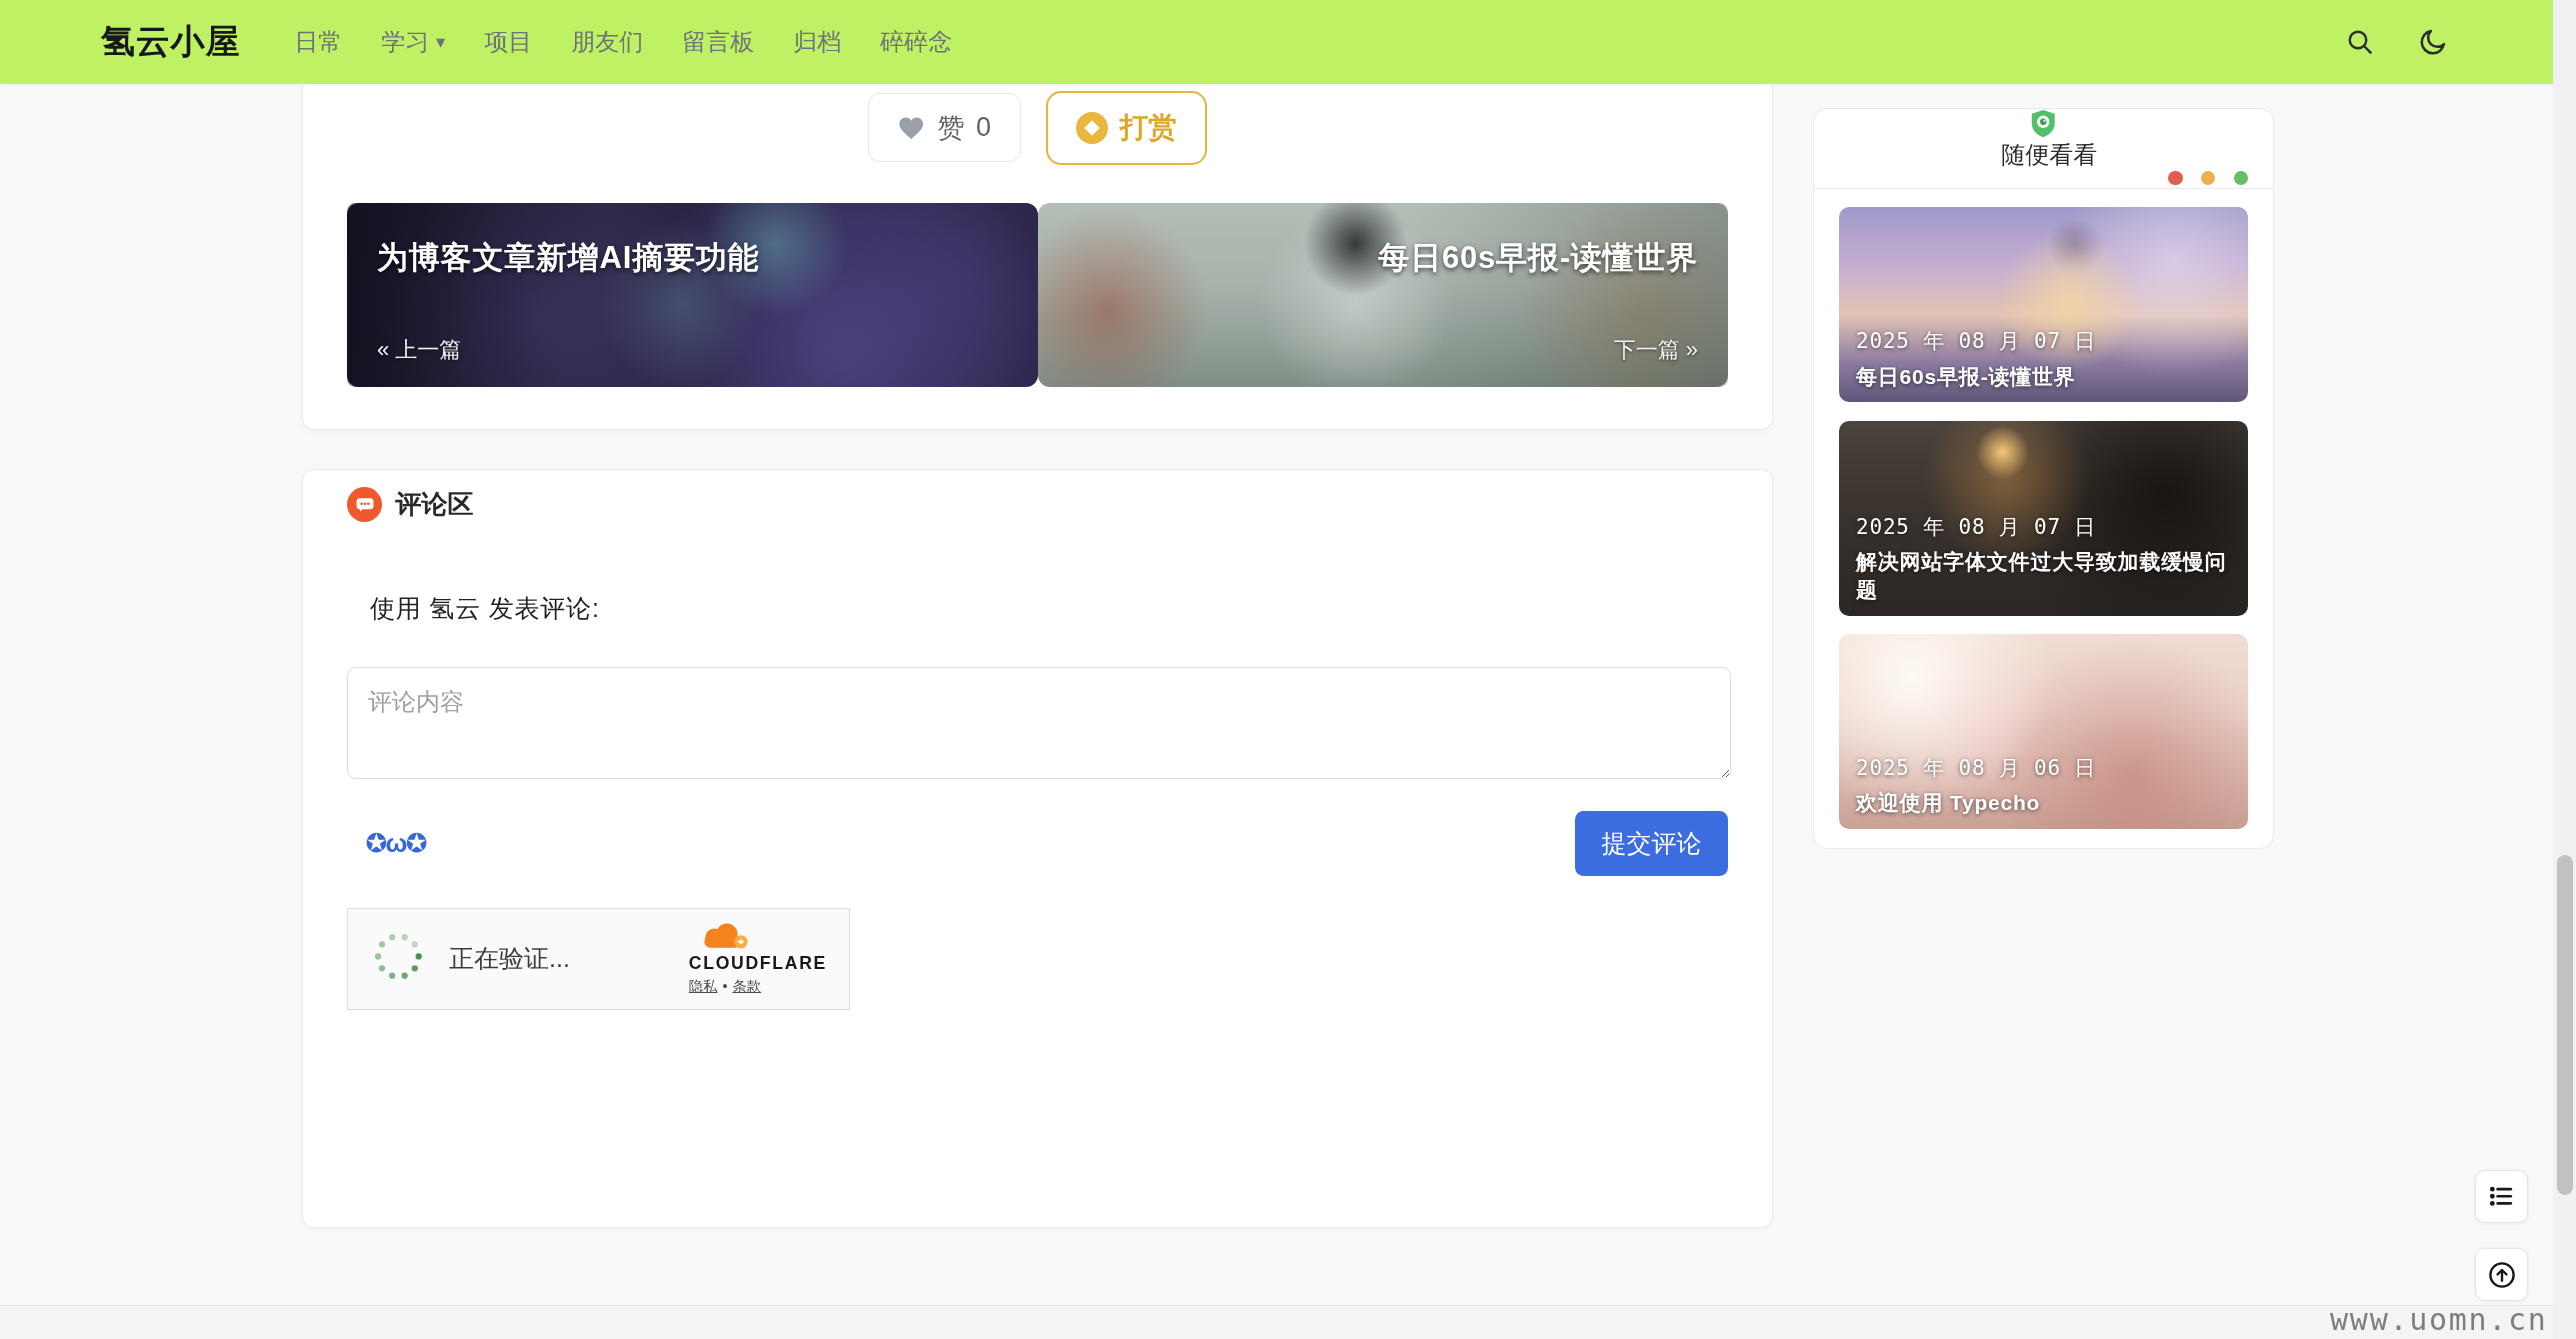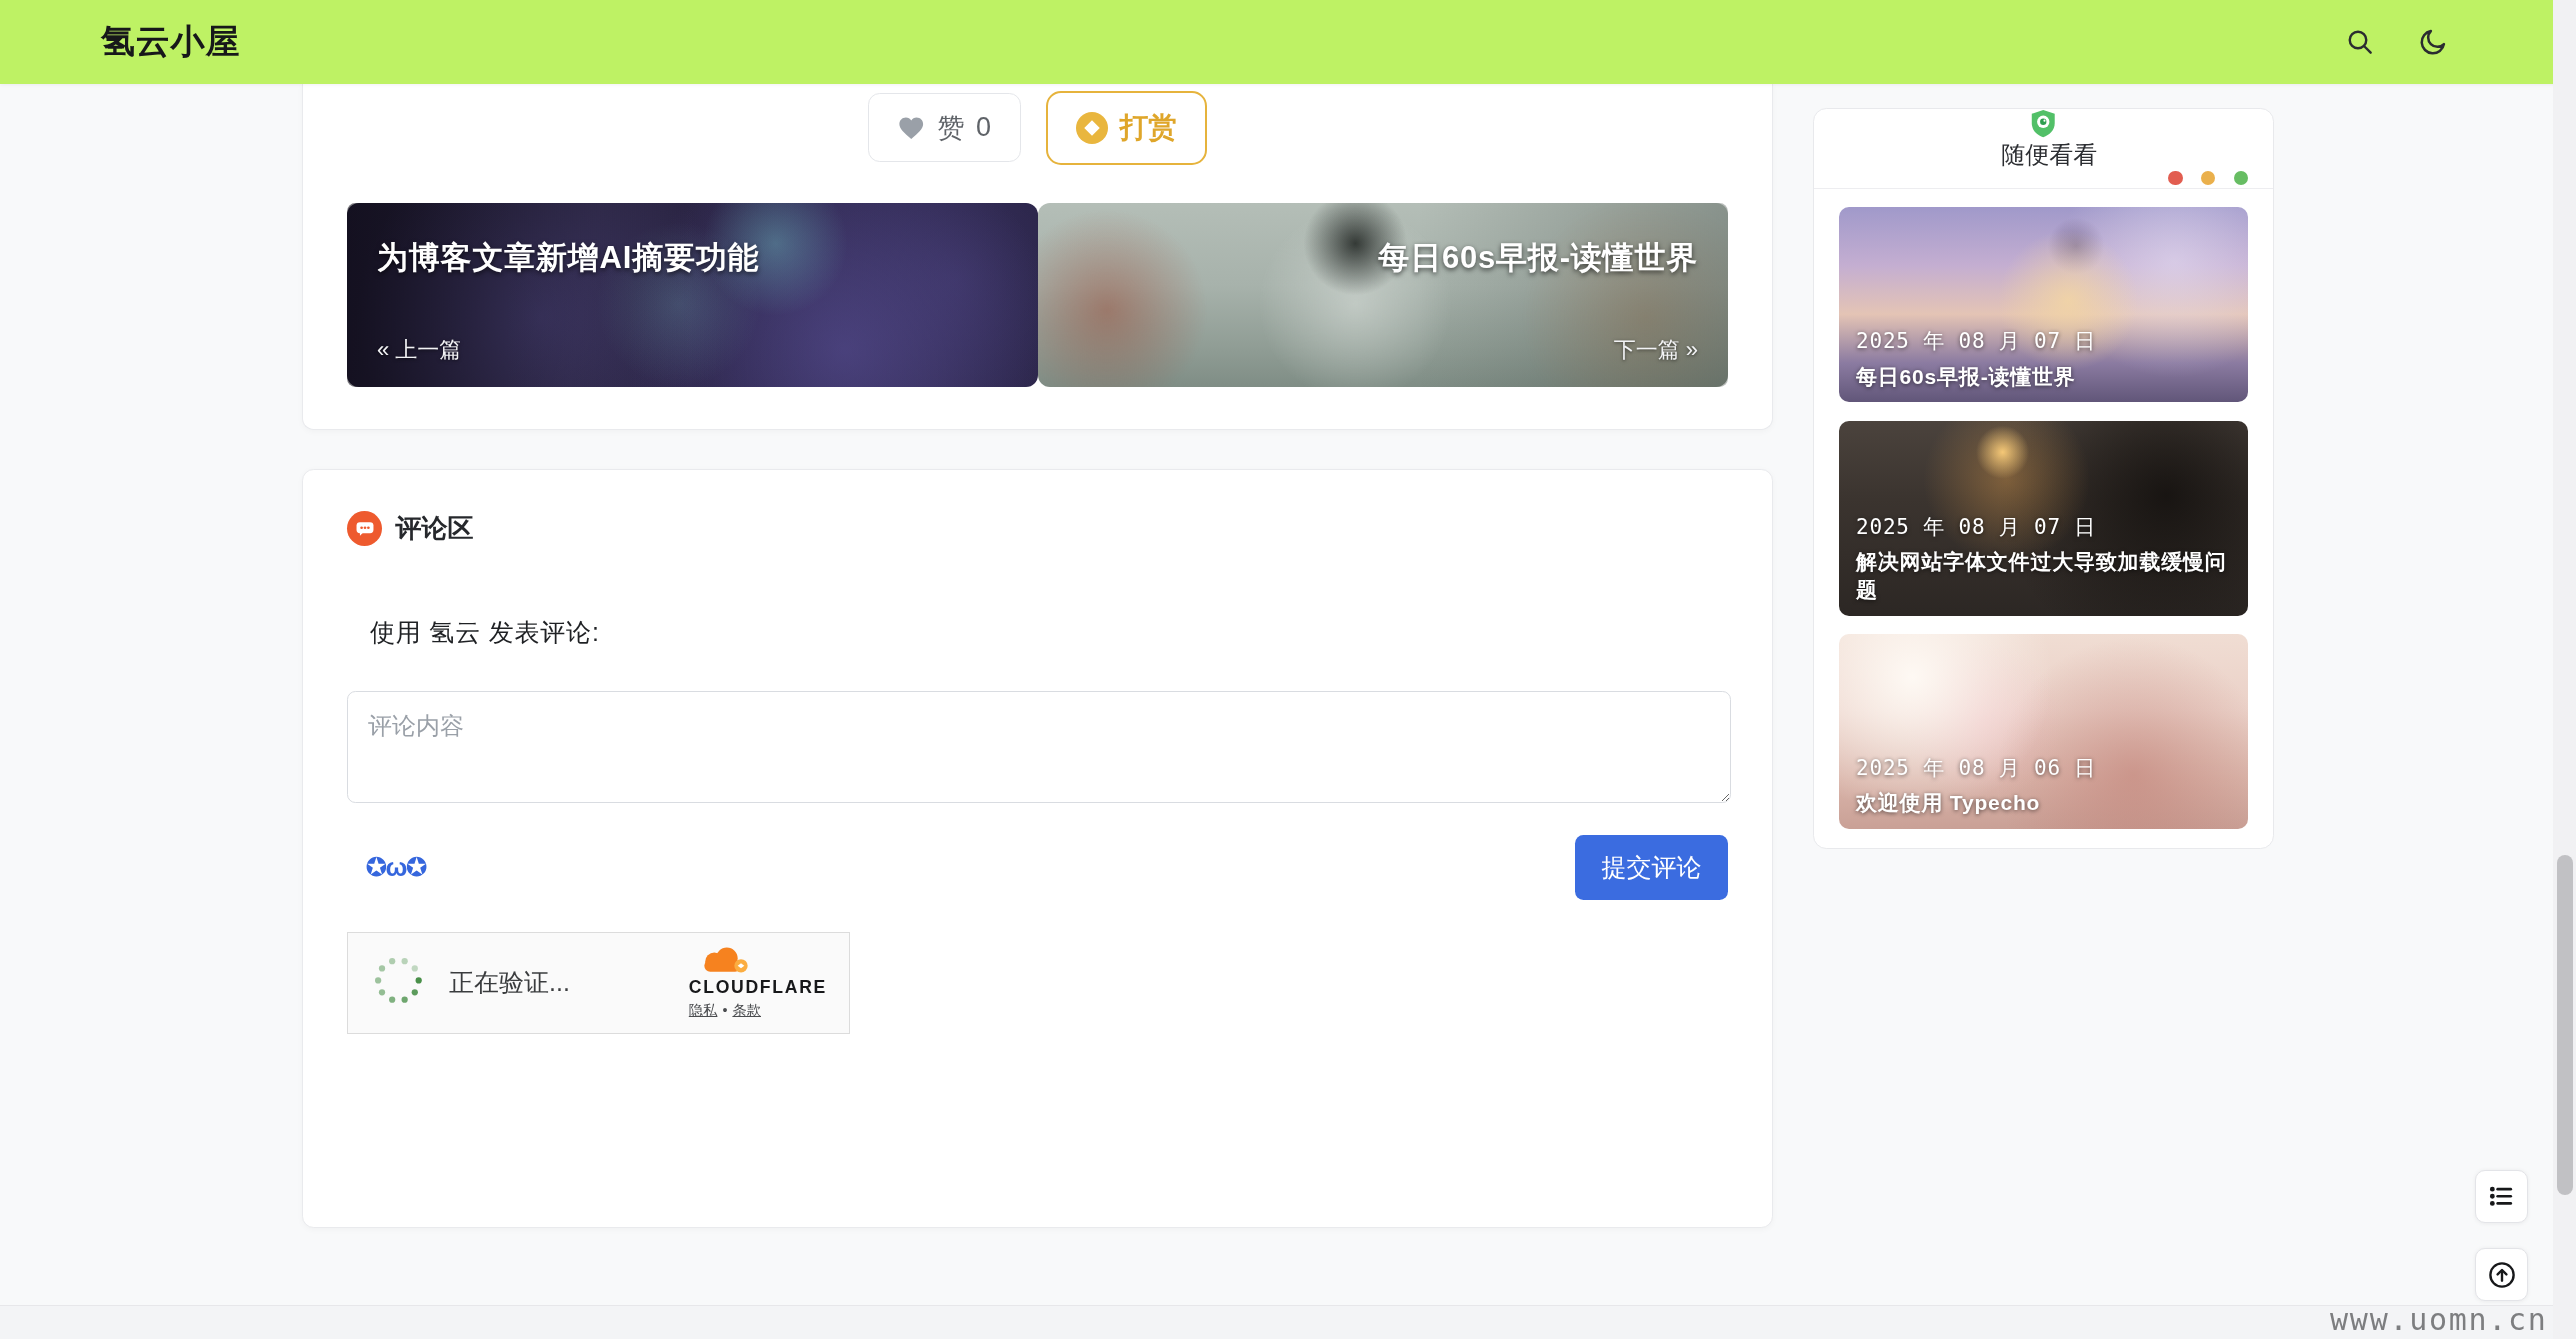--- a/index.html
+++ b/index.html
@@ -82,21 +82,21 @@
     text-shadow:0 1.7px 5px rgba(0,0,0,.65); z-index:2; letter-spacing:0.8px;
   }
   .post-nav-link {
     position:absolute; bottom:22px; font-size:22px; color:#f2f3f5;
     text-shadow:0 0.8px 3.4px rgba(0,0,0,.6); z-index:2;
   }
   .pn-left .post-nav-title, .pn-left .post-nav-link { left:30px; }
   .pn-right .post-nav-title, .pn-right .post-nav-link { right:30px; text-align:right; }
 
   
-  .comment-card { margin-top:39px; height:759px; padding:41px 44px; position:relative; }
+  .comment-card { margin-top:39px; height:759px; padding:17px 44px; position:relative; }
   .comment-header { display:flex; align-items:center; gap:13.4px; }
   .bubble-icon { width:35px; height:35px; border-radius:50%; background:#ee5a2e; display:flex; align-items:center; justify-content:center; }
   .comment-title { font-size:26px; font-weight:bold; color:#26282c; }
   .login-hint { margin-top:70px; margin-left:23px; font-size:25px; color:#1f2124; letter-spacing:0.8px; }
   .comment-textarea {
     margin-top:42px; width:1384px; height:112px; resize:both;
     border:0.8px solid #d9dce1; border-radius:8.4px; background:#fff;
     padding:18.4px 20px; font-size:24px; color:#404040; outline:none;
     font-family:"Liberation Sans","DejaVu Sans",sans-serif;
   }
@@ -171,20 +171,44 @@
     position:absolute; right:28.5px; bottom:3.4px; z-index:80;
     font-family:"DejaVu Sans Mono","Liberation Mono",monospace;
     font-size:30px; color:#7d7e80; letter-spacing:1.7px;
   }
 </style>
 </head>
 <body>
 
 <header class="navbar">
   <div class="logo">氢云小屋</div>
+  <nav class="nav-items">
+    <div class="nav-item">
+        <span>日常</span>
+      </div>
+    <div class="nav-item">
+        <span>学习</span>
+        <span class="caret"></span>
+      </div>
+    <div class="nav-item">
+        <span>项目</span>
+      </div>
+    <div class="nav-item">
+        <span>朋友们</span>
+      </div>
+    <div class="nav-item">
+        <span>留言板</span>
+      </div>
+    <div class="nav-item">
+        <span>归档</span>
+      </div>
+    <div class="nav-item">
+        <span>碎碎念</span>
+      </div>
+  </nav>
   <div class="nav-icons">
     <div class="icon-btn">
       <svg width="32" height="32" viewBox="0 0 24 24" fill="none" stroke="#2a2c30" stroke-width="1.8" stroke-linecap="round">
         <circle cx="10.5" cy="10.5" r="6.2"></circle>
           <line x1="15.2" y1="15.2" x2="20" y2="20"></line>
       </svg>
     </div>
     <div class="icon-btn">
       <svg width="32" height="32" viewBox="0 0 24 24" fill="none" stroke="#2a2c30" stroke-width="1.9" stroke-linejoin="round">
         <path d="M20.2 13.6A8.4 8.4 0 1 1 10.4 3.8a6.8 6.8 0 0 0 9.8 9.8z"></path>

